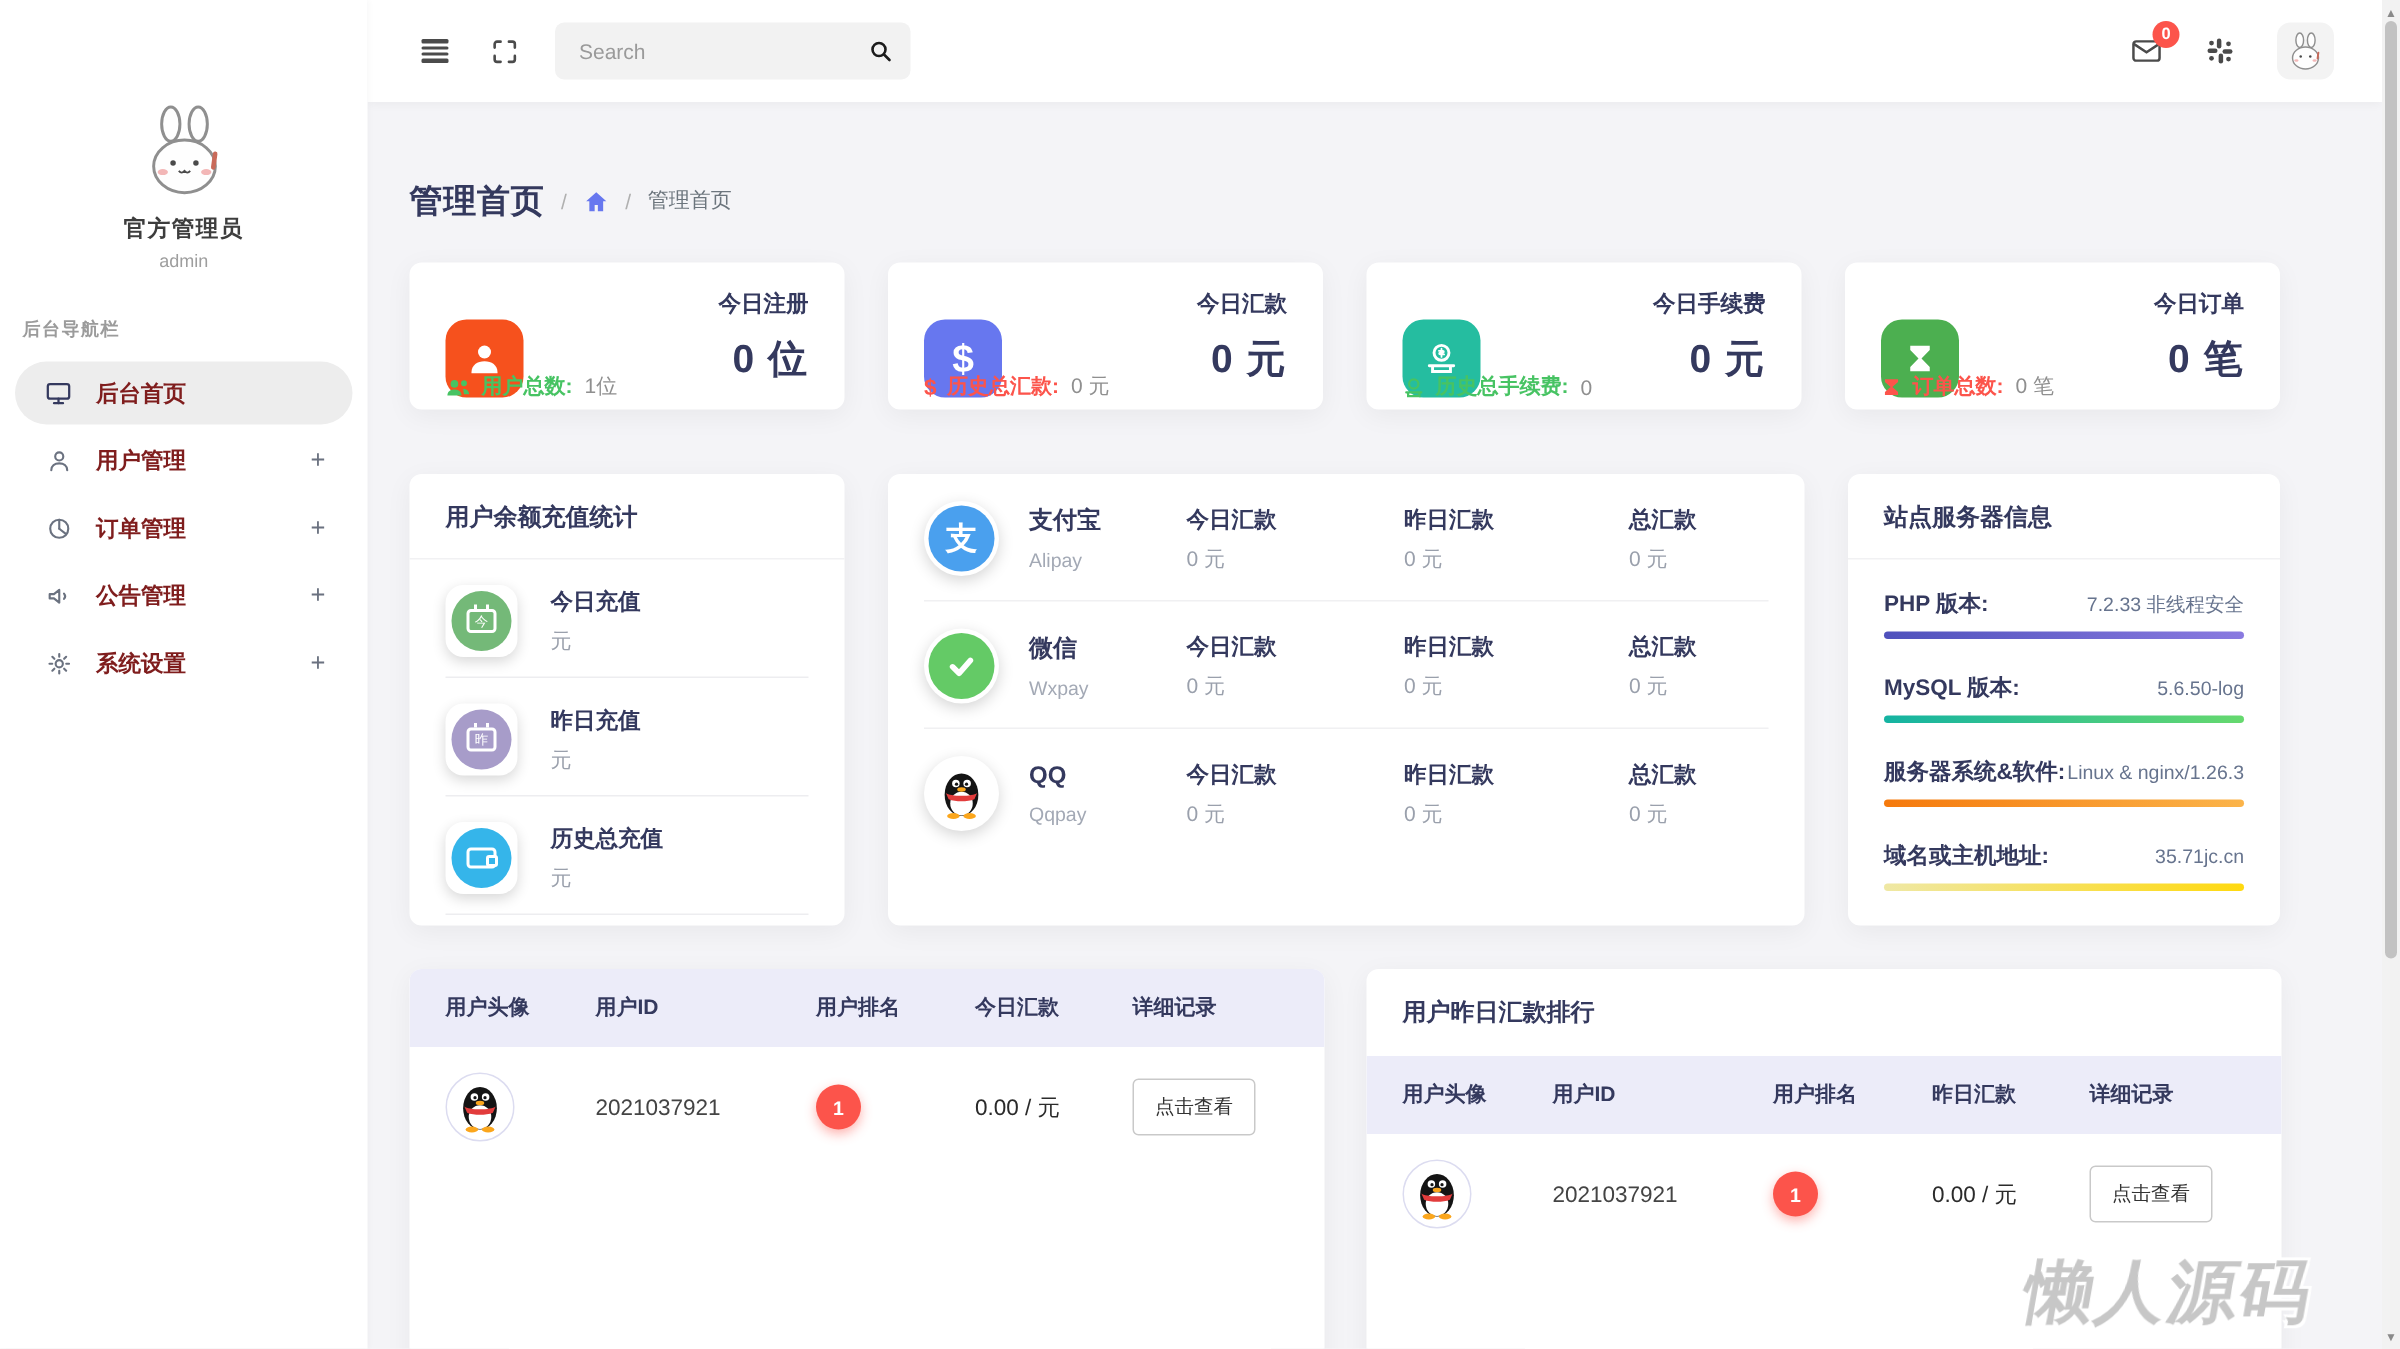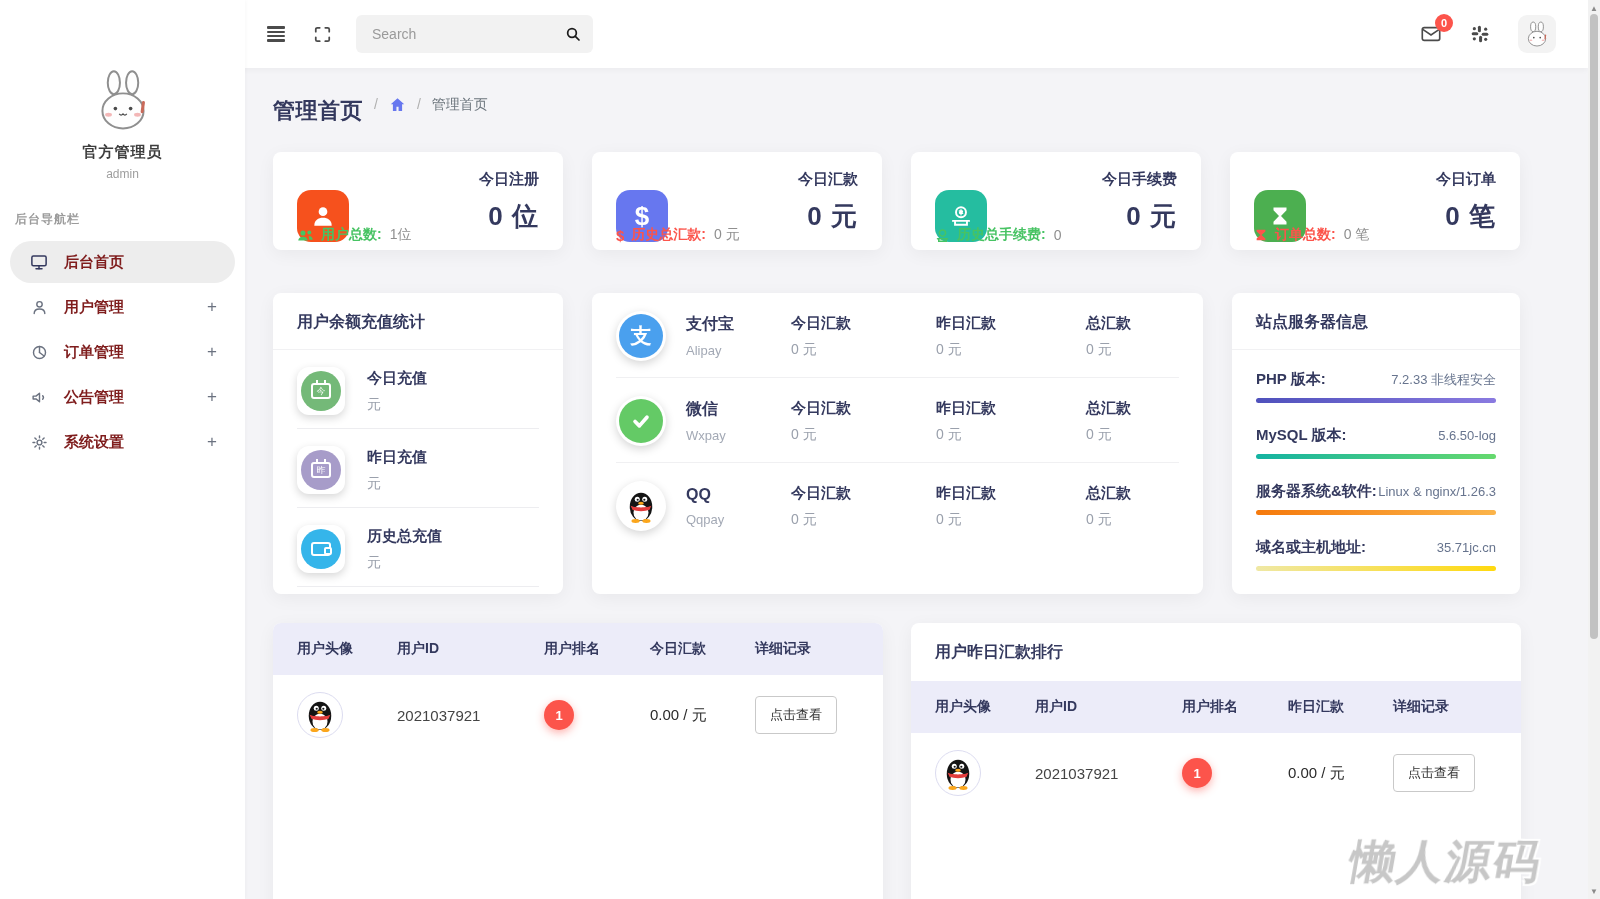--- a/index.html
+++ b/index.html
@@ -23,41 +23,41 @@
   .side-role { font-size:12px; color:#9e9e9e; margin-top:5px; }
   .side-section { font-size:12px; font-weight:bold; color:#9b9b9b; letter-spacing:1px; padding:30px 0 10px 15px; }
   .nav-item { display:flex; align-items:center; height:42px; margin:3px 10px; padding:0 18px; border-radius:30px; cursor:pointer; }
   .nav-item.active { background:#ededed; }
   .nav-item .nicon { width:22px; display:flex; justify-content:center; color:#6b7280; }
   .nav-item.active .nicon { color:#34395e; }
   .nav-item .nlabel { margin-left:14px; font-size:15px; font-weight:600; color:#7f1d1d; flex:1; }
   .nav-item .nexpand { font-size:17px; color:#6b7280; font-weight:400; }
 
   
-  .navbar { position:fixed; left:231px; top:0; right:12px; height:68px; background:#fff; z-index:15;
+  .navbar { position:fixed; left:245px; top:0; right:12px; height:68px; background:#fff; z-index:15;
     display:flex; align-items:center; padding:0 32px; box-shadow:0 2px 6px rgba(0,0,0,.04); }
   .burger { display:flex; flex-direction:column; gap:2px; cursor:pointer; padding:4px; }
   .burger span { width:18px; height:2.4px; background:#4b4b4b; border-radius:1px; }
   .nav-fullscreen { margin-left:24px; cursor:pointer; color:#4b4b4b; display:flex; }
   .searchbox { margin-left:24px; width:237px; height:38px; background:#f2f2f2; border-radius:6px;
     display:flex; align-items:center; padding:0 12px 0 16px; }
   .searchbox input { flex:1; border:none; outline:none; background:transparent; font-size:14px; color:#333; font-family:inherit; }
   .searchbox input::placeholder { color:#9a9a9a; }
   .search-btn { display:flex; cursor:pointer; color:#1c1c1c; }
   .nav-right { margin-left:auto; display:flex; align-items:center; gap:28px; }
   .mail-wrap { position:relative; display:flex; cursor:pointer; color:#4b4b4b; }
   .mail-badge { position:absolute; top:-9px; right:-11px; min-width:18px; height:18px; border-radius:9px;
     background:#fc544b; color:#fff; font-size:11px; font-weight:bold; display:flex; align-items:center; justify-content:center; padding:0 4px; }
   .apps-btn { display:flex; cursor:pointer; }
   .nav-avatar { width:38px; height:38px; border-radius:9px; background:#f3f3f3; display:flex; align-items:center; justify-content:center; cursor:pointer; overflow:hidden; }
 
   
   .main { position:absolute; left:245px; top:68px; width:1343px; }
   .content { padding:28px 0 0 28px; width:1275px; }
-  .breadcrumb { display:flex; margin-bottom:26px; }
+  .breadcrumb { display:flex; align-items:center; margin-bottom:26px;margin-top:23px; }
   .bc-title { font-size:22px; font-weight:bold; color:#34395e; letter-spacing:.5px; }
   .bc-sep { margin:0 11px; color:#b0b0b0; font-size:14px; }
   .bc-home { display:flex; cursor:pointer; }
   .bc-current { font-size:14px; color:#6c757d; }
 
   .card { background:#fff; border-radius:8px; box-shadow:0 4px 18px rgba(0,0,0,.05); }
 
   .stats-row { display:grid; grid-template-columns:repeat(4,1fr); gap:29px; width:1247px; }
   .stat-card { position:relative; height:98px; padding:18px 24px; }
   .stat-title { text-align:right; font-size:15px; font-weight:bold; color:#34395e; }

